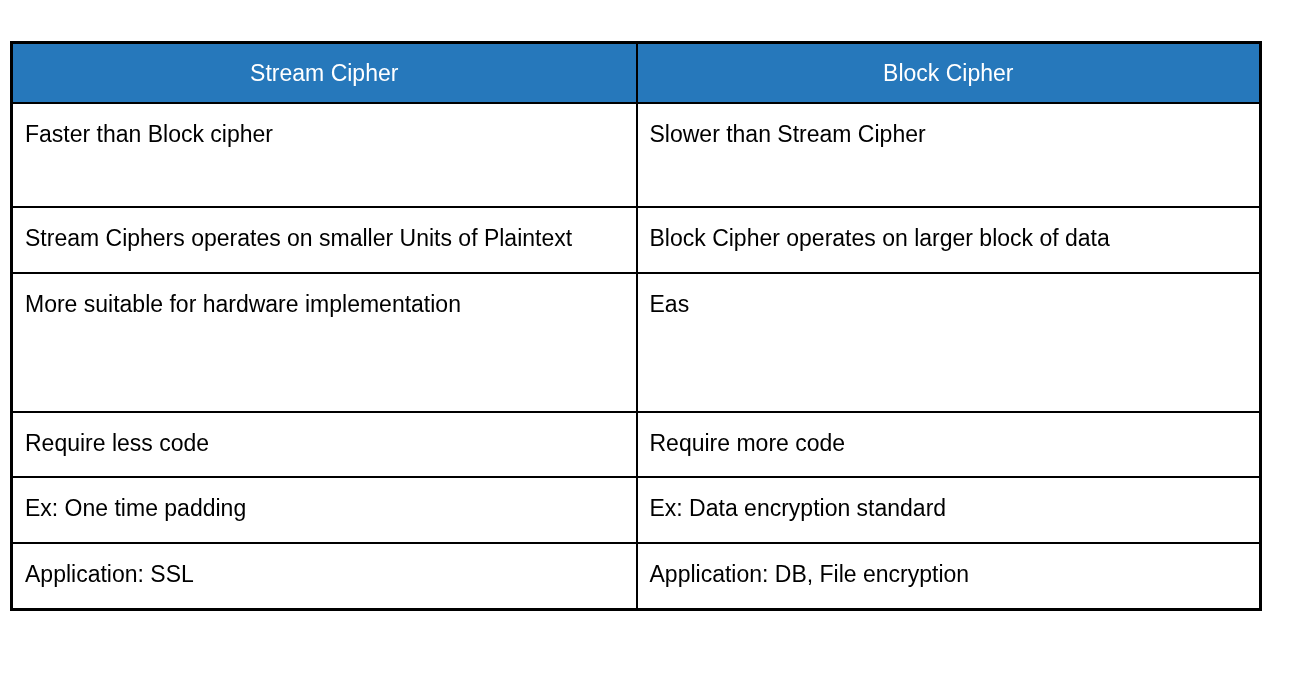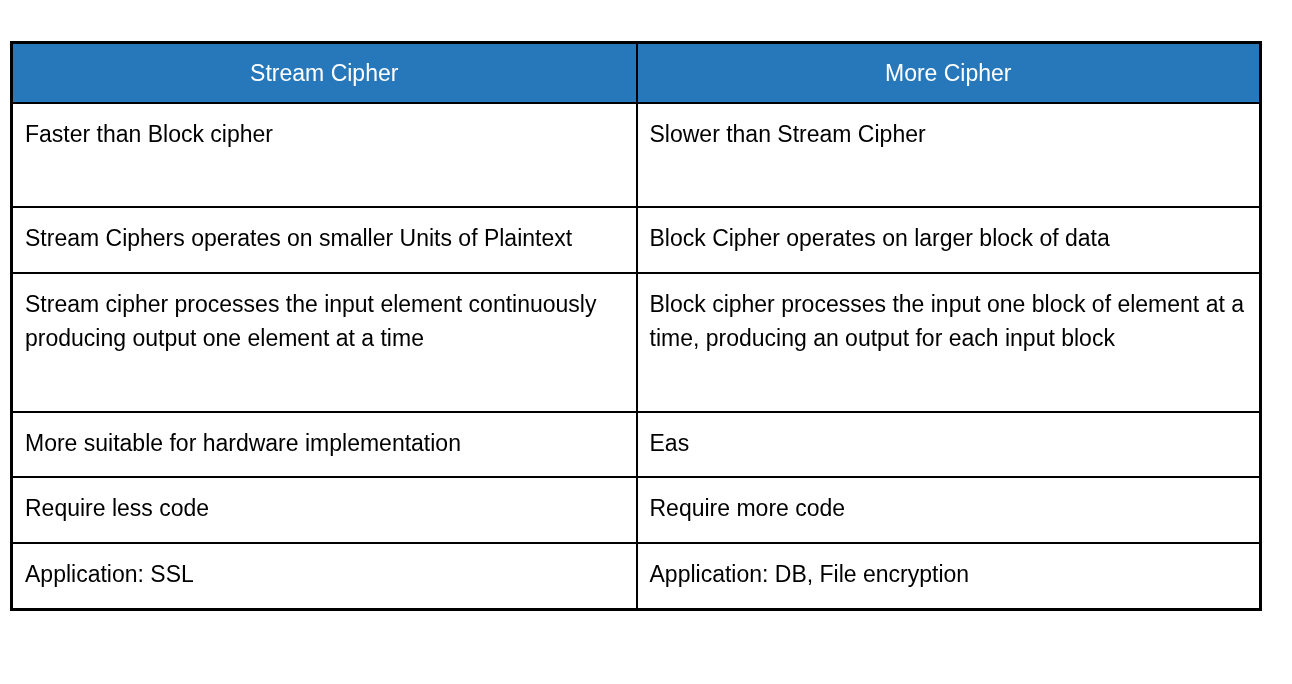--- a/index.html
+++ b/index.html
@@ -65,43 +65,43 @@
 
 <div class="table-container">
   <table class="cipher-table">
     <colgroup>
       <col style="width:625px">
       <col style="width:624px">
     </colgroup>
     <thead>
       <tr>
         <th>Stream Cipher</th>
-        <th>More Cipher</th>
+        <th>Block Cipher</th>
       </tr>
     </thead>
     <tbody>
       <tr>
         <td>Faster than Block cipher</td>
         <td>Slower than Stream Cipher</td>
       </tr>
       <tr>
         <td>Stream Ciphers operates on smaller Units of Plaintext</td>
         <td>Block Cipher operates on larger block of data</td>
       </tr>
       <tr>
-        <td>Stream cipher processes the input element continuously producing output one element at a time</td>
-        <td>Block cipher processes the input one block of element at a time, producing an output for each input block</td>
-      </tr>
-      <tr>
         <td>More suitable for hardware implementation</td>
         <td>Eas</td>
       </tr>
       <tr>
         <td>Require less code</td>
         <td>Require more code</td>
+      </tr>
+      <tr>
+        <td>Ex: One time padding</td>
+        <td>Ex: Data encryption standard</td>
       </tr>
       <tr>
         <td>Application: SSL</td>
         <td>Application: DB, File encryption</td>
       </tr>
     </tbody>
   </table>
 </div>
 
 </body></html>

